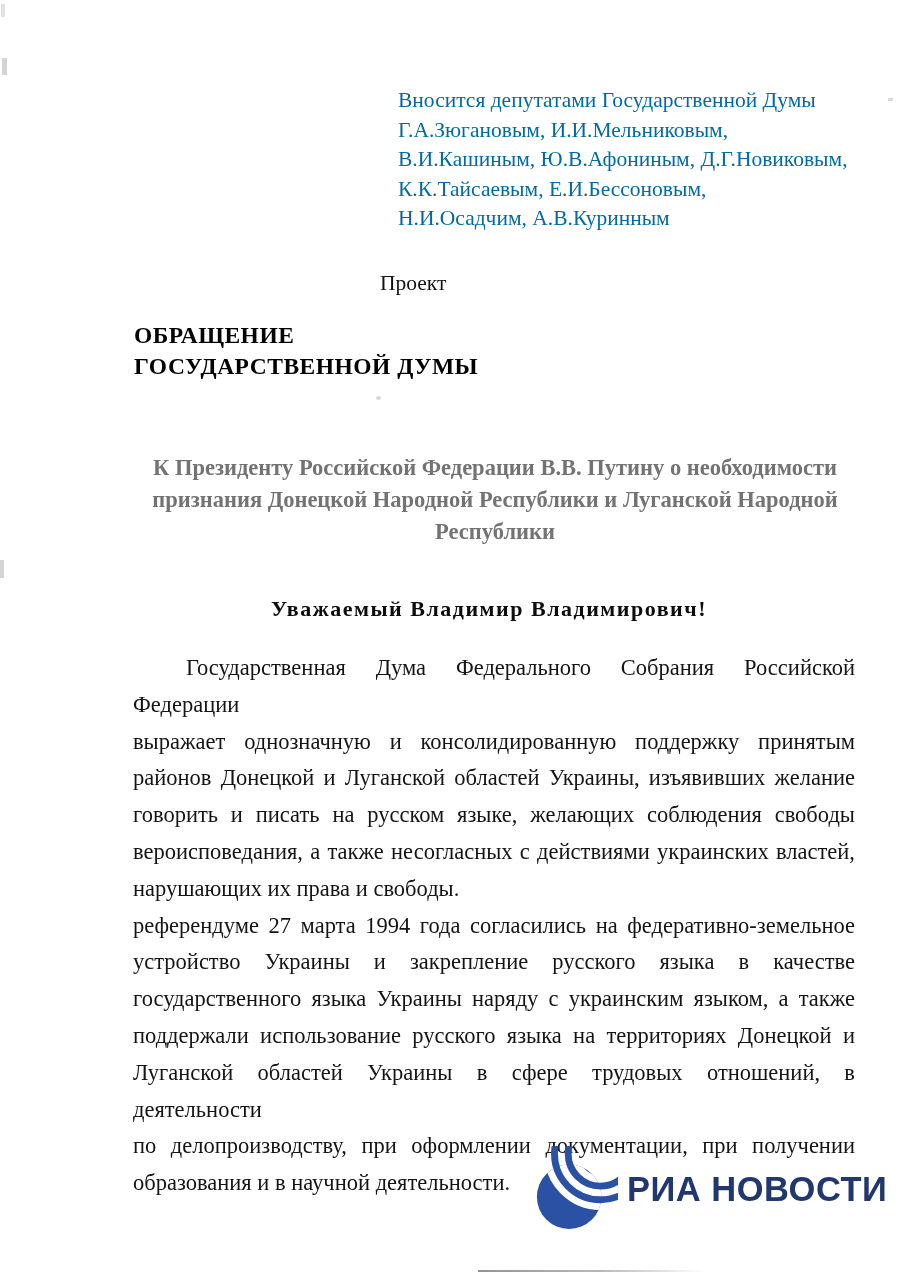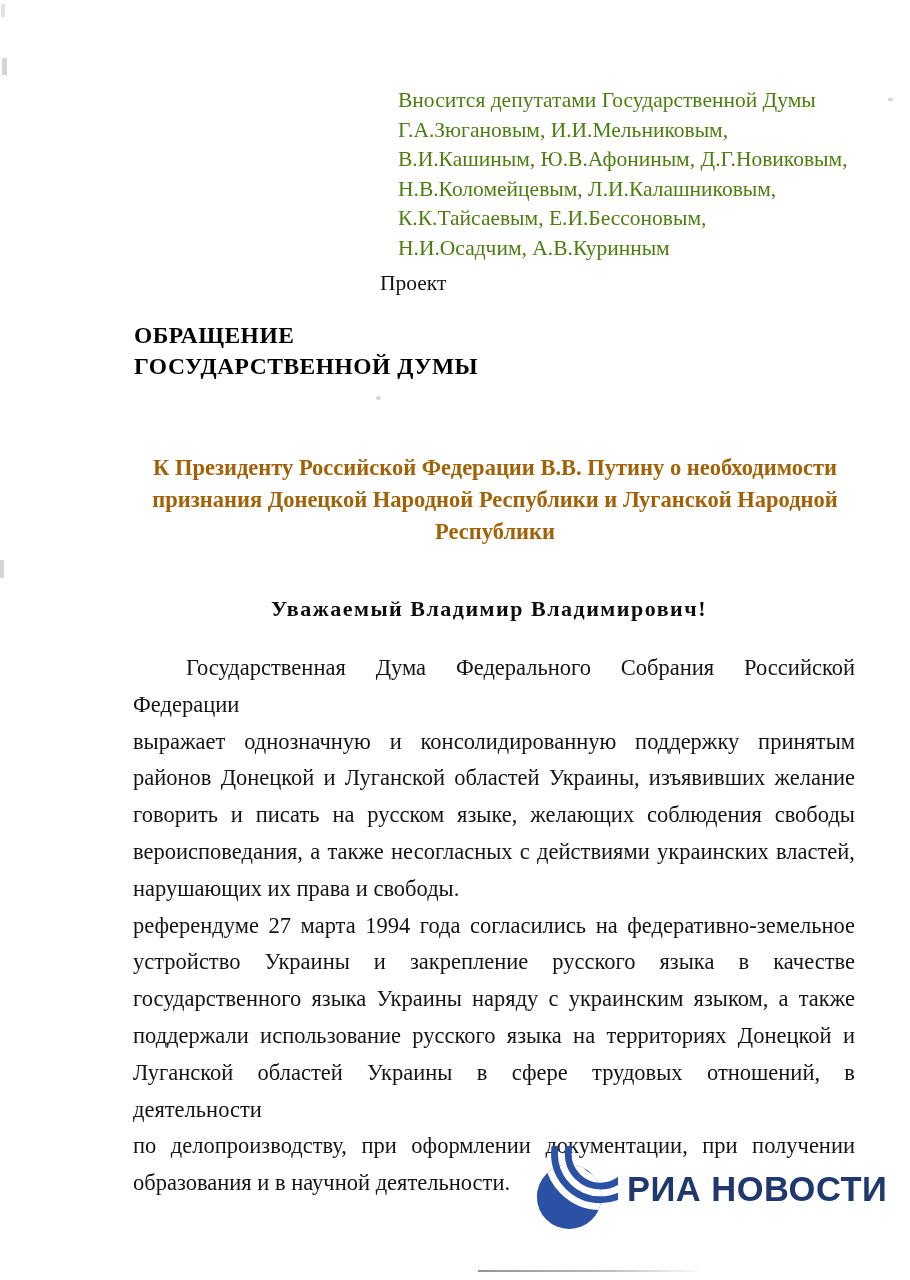--- a/index.html
+++ b/index.html
@@ -12,21 +12,21 @@
     font-family: "Liberation Serif", serif;
     overflow: hidden;
     margin: 0 auto;
   }
   .intro {
     position: absolute;
     left: 398px;
     top: 86px;
     font-size: 21.5px;
     line-height: 29.6px;
-    color: #4d7c0f;
+    color: #0369a1;
     white-space: nowrap;
   }
   .project {
     position: absolute;
     left: 380px;
     top: 271px;
     font-size: 21.5px;
     color: #121212;
   }
   .heading {
@@ -43,21 +43,21 @@
   }
   .subject {
     position: absolute;
     left: 134px;
     top: 452px;
     width: 722px;
     text-align: center;
     font-weight: bold;
     font-size: 22.5px;
     line-height: 32px;
-    color: #a16207;
+    color: #737373;
   }
   .salutation {
     position: absolute;
     left: 128px;
     top: 596px;
     width: 722px;
     text-align: center;
     font-weight: bold;
     font-size: 22px;
     letter-spacing: 1.5px;
@@ -109,21 +109,20 @@
 </style>
 </head>
 <body>
 
 <div class="page">
 
   <div class="intro">
     <div>Вносится депутатами Государственной Думы</div>
     <div>Г.А.Зюгановым, И.И.Мельниковым,</div>
     <div>В.И.Кашиным, Ю.В.Афониным, Д.Г.Новиковым,</div>
-    <div>Н.В.Коломейцевым, Л.И.Калашниковым,</div>
     <div>К.К.Тайсаевым, Е.И.Бессоновым,</div>
     <div>Н.И.Осадчим, А.В.Куринным</div>
   </div>
 
   <div class="project">Проект</div>
 
   <div class="heading">
     <div>ОБРАЩЕНИЕ</div>
     <div>ГОСУДАРСТВЕННОЙ ДУМЫ</div>
   </div>

